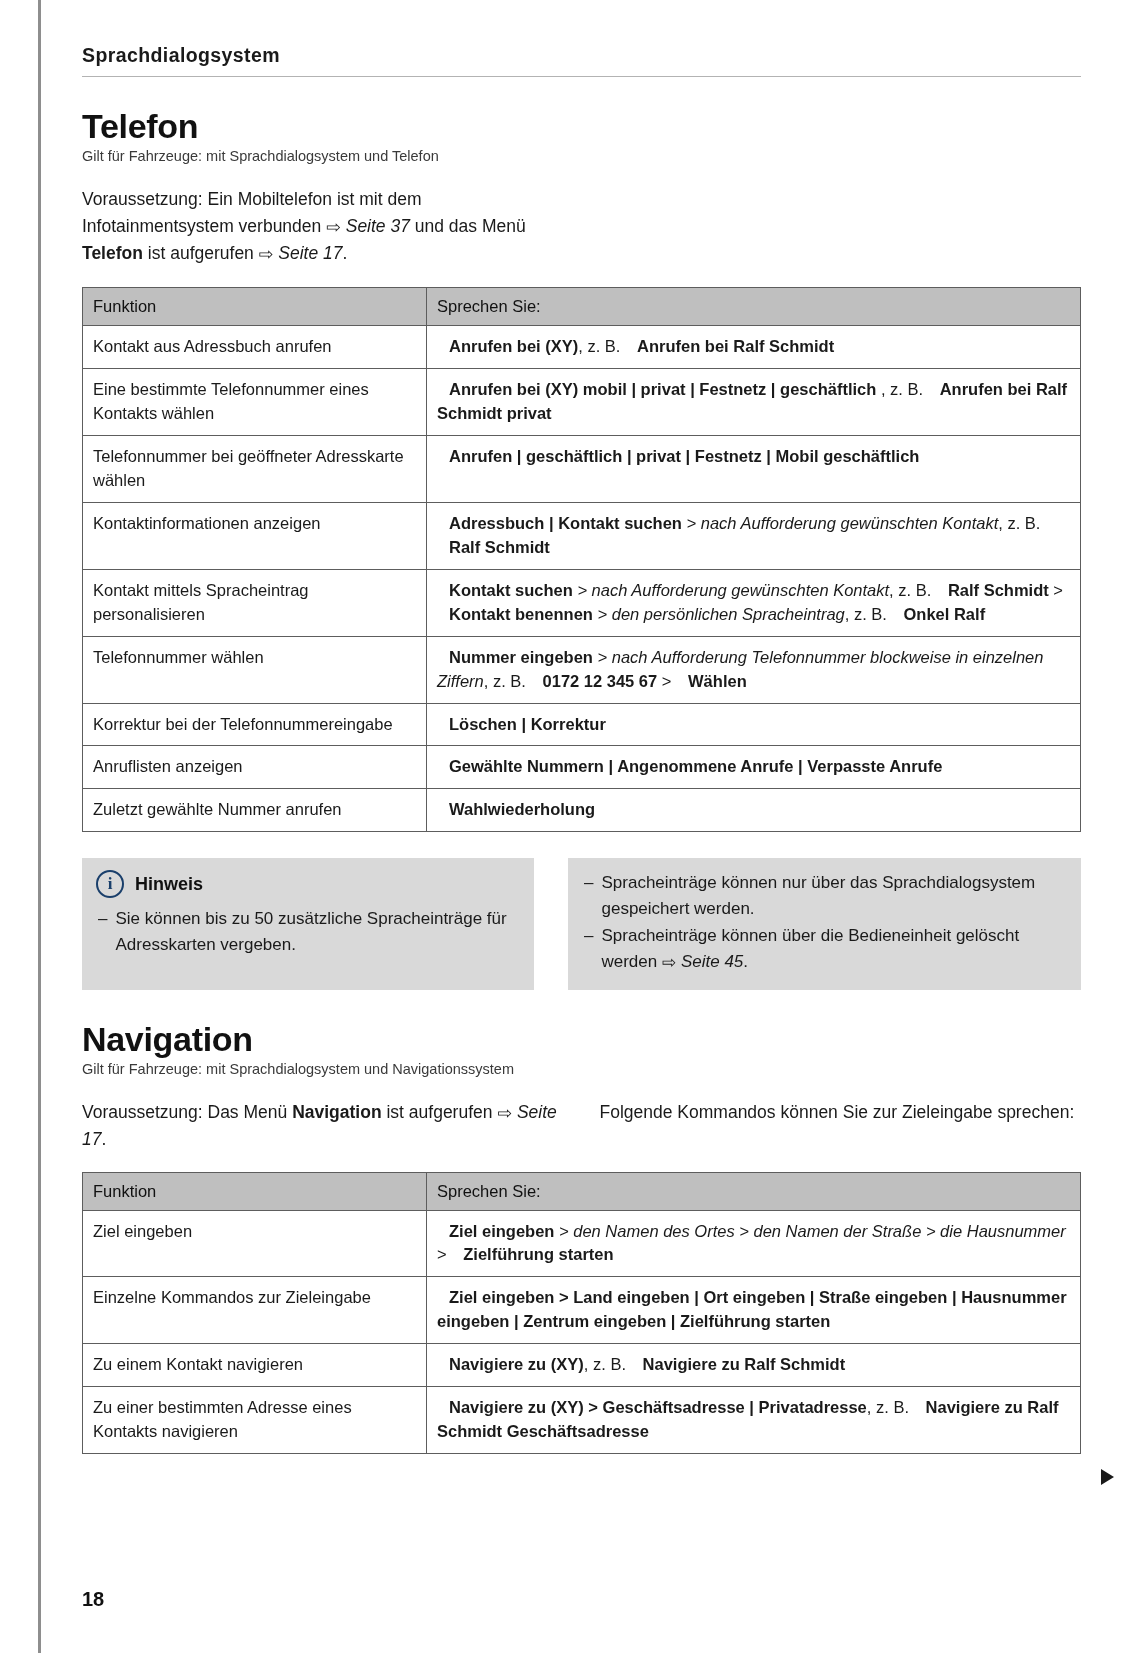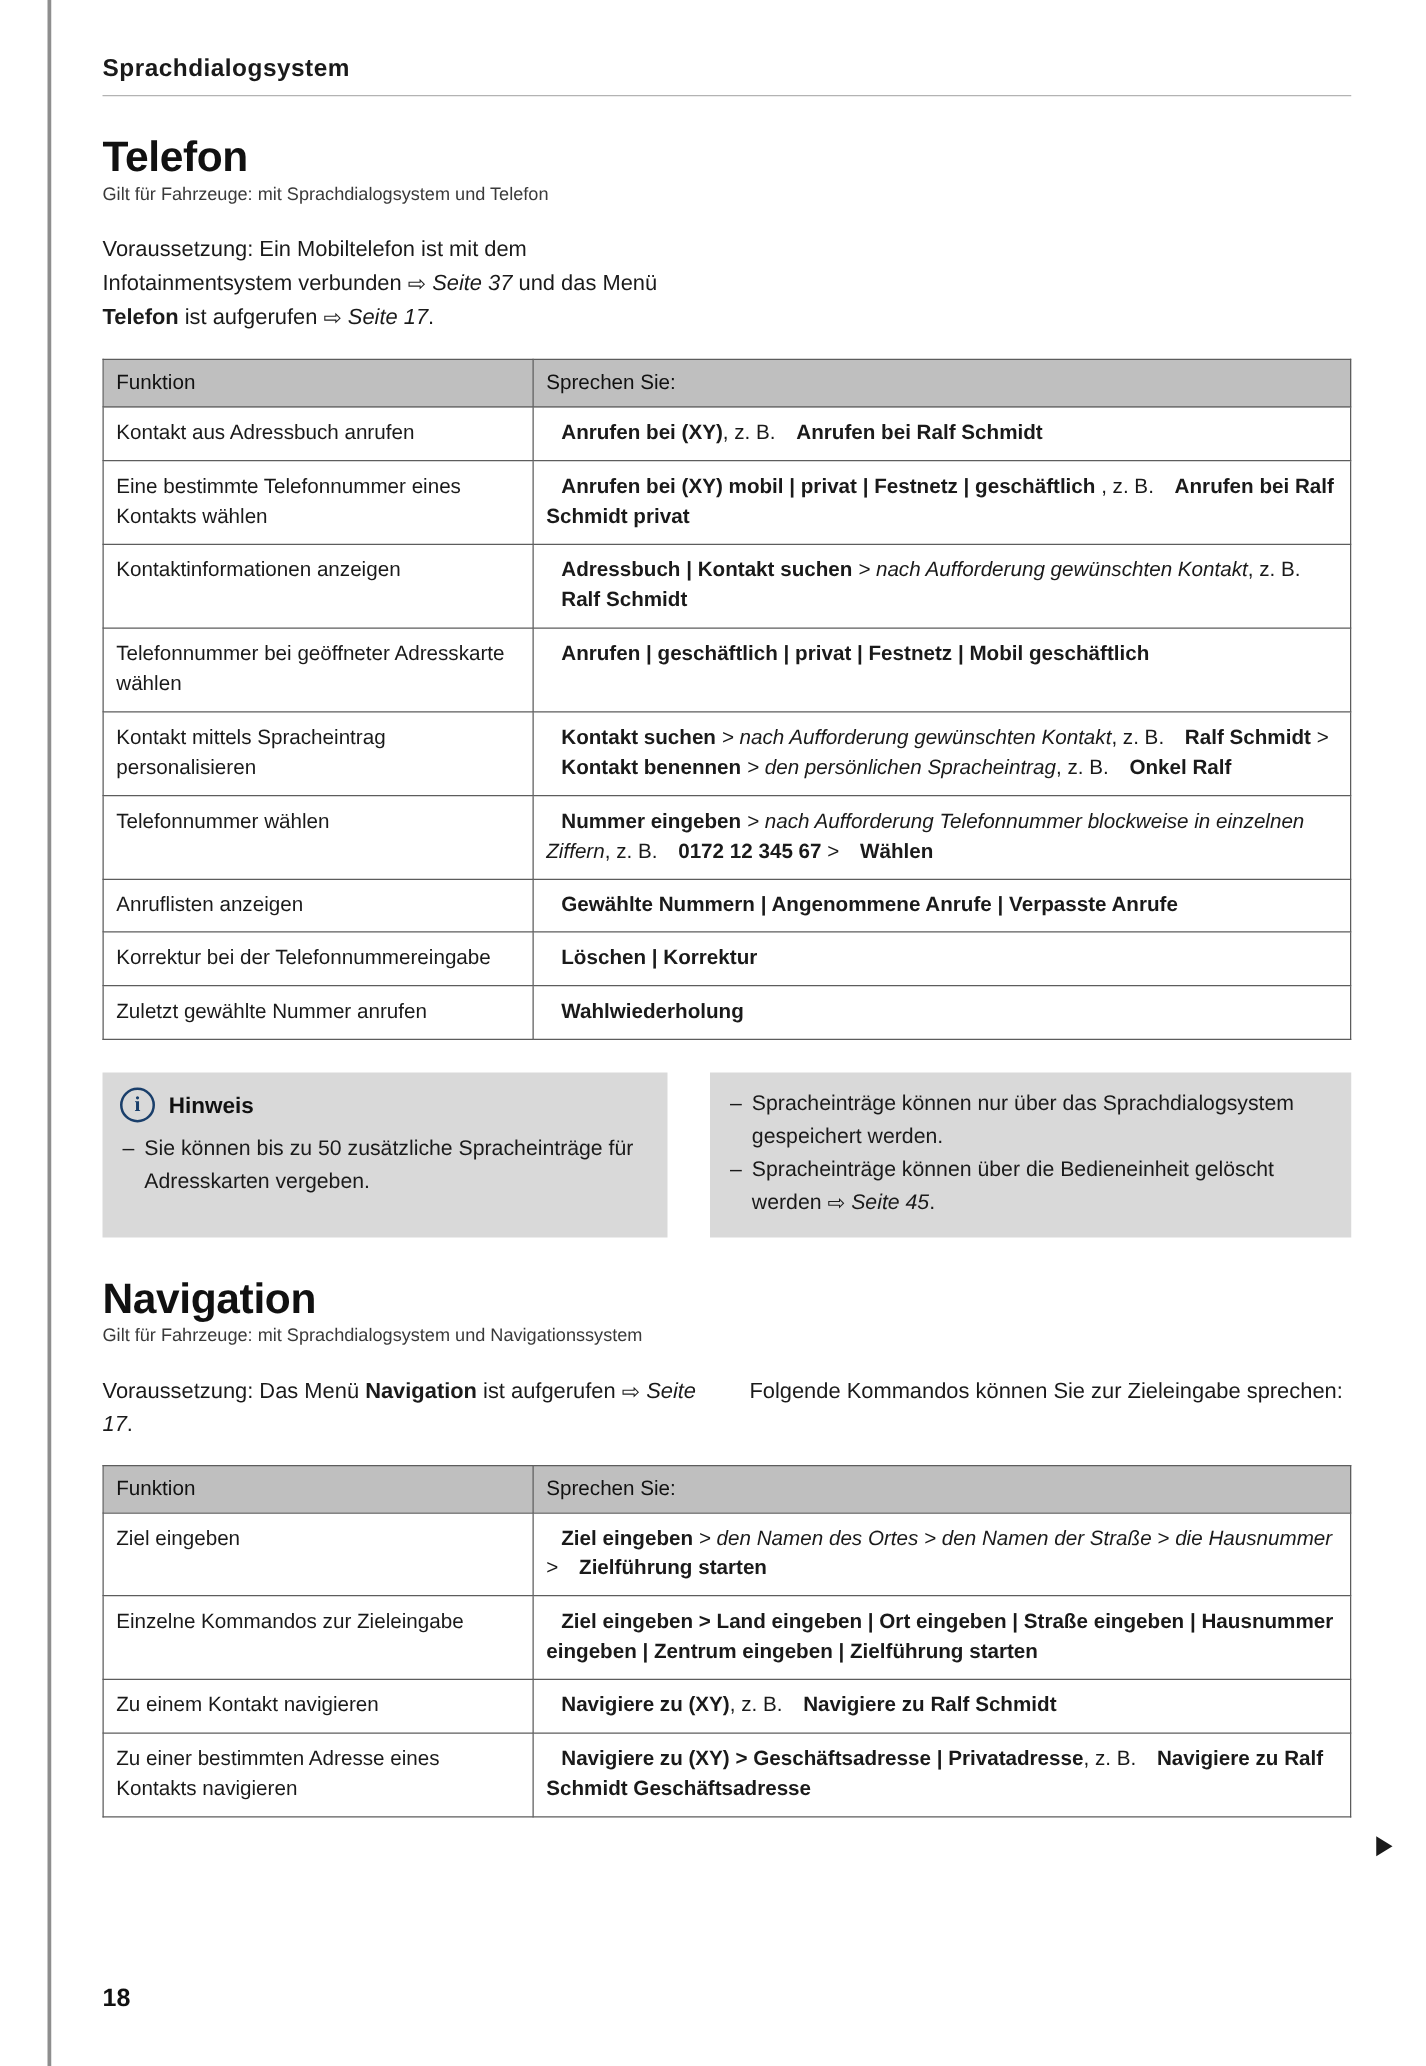--- a/index.html
+++ b/index.html
@@ -217,42 +217,42 @@
       <tbody>
           <tr>
             <td class="fn">Kontakt aus Adressbuch anrufen</td>
             <td class="sp"><b>Anrufen bei (XY)</b>, z. B. <b>Anrufen bei Ralf Schmidt</b></td>
           </tr>
           <tr>
             <td class="fn">Eine bestimmte Telefonnummer eines Kontakts wählen</td>
             <td class="sp"><b>Anrufen bei (XY) mobil | privat | Festnetz | geschäftlich</b> , z. B. <b>Anrufen bei Ralf Schmidt privat</b></td>
           </tr>
           <tr>
+            <td class="fn">Telefonnummer bei geöffneter Adresskarte wählen</td>
+            <td class="sp"><b>Anrufen | geschäftlich | privat | Festnetz | Mobil geschäftlich</b></td>
+          </tr>
+          <tr>
             <td class="fn">Kontaktinformationen anzeigen</td>
             <td class="sp"><b>Adressbuch | Kontakt suchen</b> <i>&gt; nach Aufforderung gewünschten Kontakt</i>, z. B. <b>Ralf Schmidt</b></td>
           </tr>
           <tr>
-            <td class="fn">Telefonnummer bei geöffneter Adresskarte wählen</td>
-            <td class="sp"><b>Anrufen | geschäftlich | privat | Festnetz | Mobil geschäftlich</b></td>
-          </tr>
-          <tr>
             <td class="fn">Kontakt mittels Spracheintrag personalisieren</td>
             <td class="sp"><b>Kontakt suchen</b> <i>&gt; nach Aufforderung gewünschten Kontakt</i>, z. B. <b>Ralf Schmidt</b> &gt; <b>Kontakt benennen</b> <i>&gt; den persönlichen Spracheintrag</i>, z. B. <b>Onkel Ralf</b></td>
           </tr>
           <tr>
             <td class="fn">Telefonnummer wählen</td>
             <td class="sp"><b>Nummer eingeben</b> <i>&gt; nach Aufforderung Telefonnummer blockweise in einzelnen Ziffern</i>, z. B. <b>0172 12 345 67</b> &gt; <b>Wählen</b></td>
           </tr>
           <tr>
+            <td class="fn">Korrektur bei der Telefonnummereingabe</td>
+            <td class="sp"><b>Löschen | Korrektur</b></td>
+          </tr>
+          <tr>
             <td class="fn">Anruflisten anzeigen</td>
             <td class="sp"><b>Gewählte Nummern | Angenommene Anrufe | Verpasste Anrufe</b></td>
-          </tr>
-          <tr>
-            <td class="fn">Korrektur bei der Telefonnummereingabe</td>
-            <td class="sp"><b>Löschen | Korrektur</b></td>
           </tr>
           <tr>
             <td class="fn">Zuletzt gewählte Nummer anrufen</td>
             <td class="sp"><b>Wahlwiederholung</b></td>
           </tr>
         </tbody>
     </table>
 
     <div class="notes-row">
       <div class="note-box">

